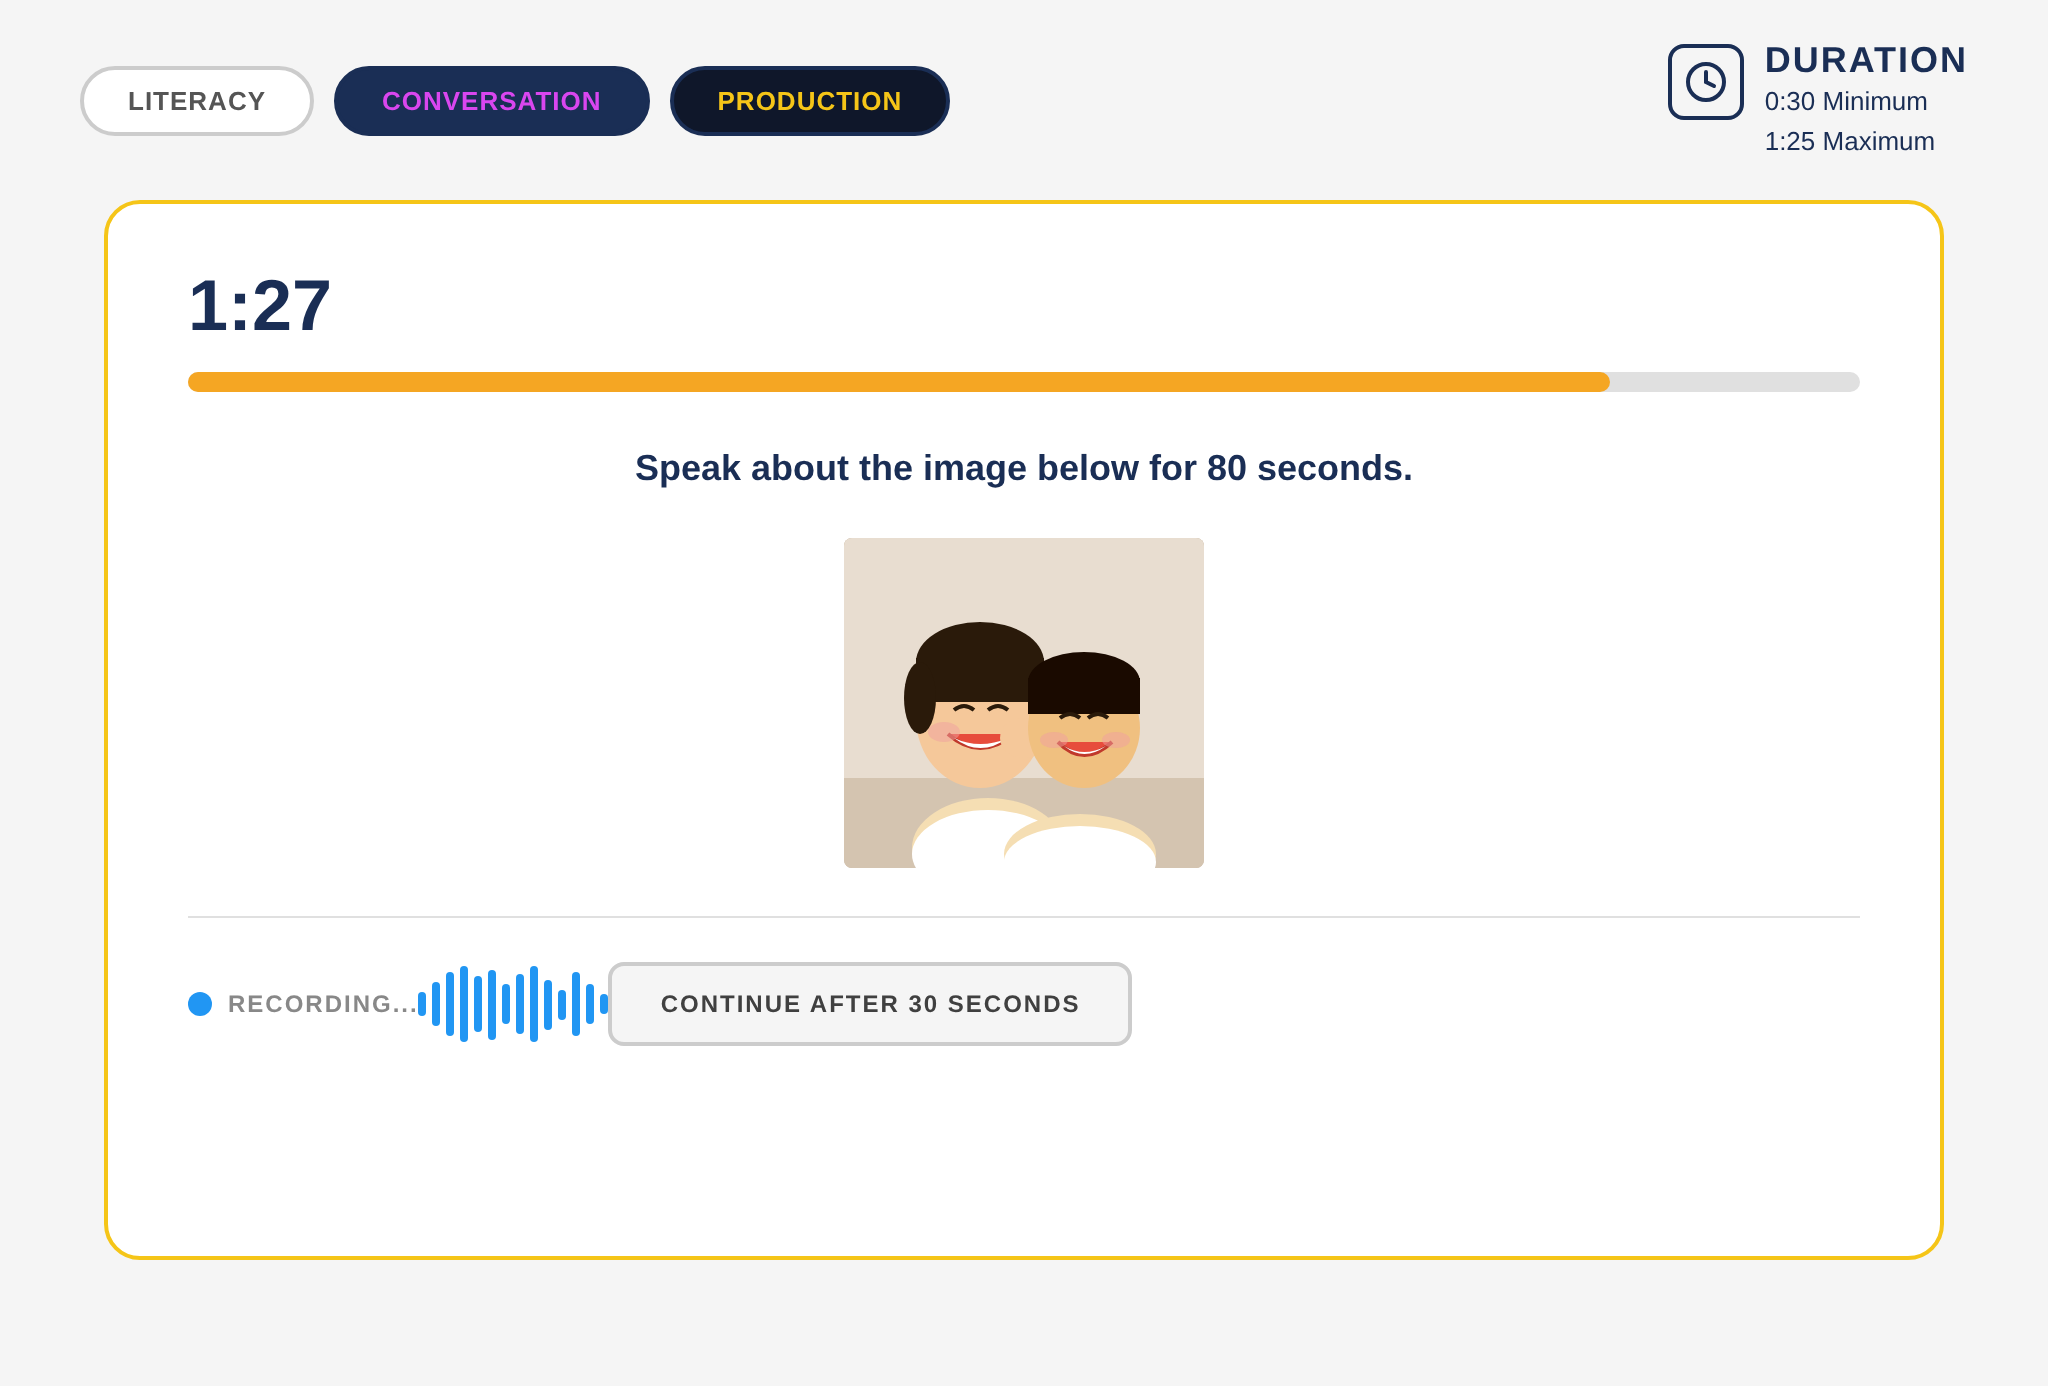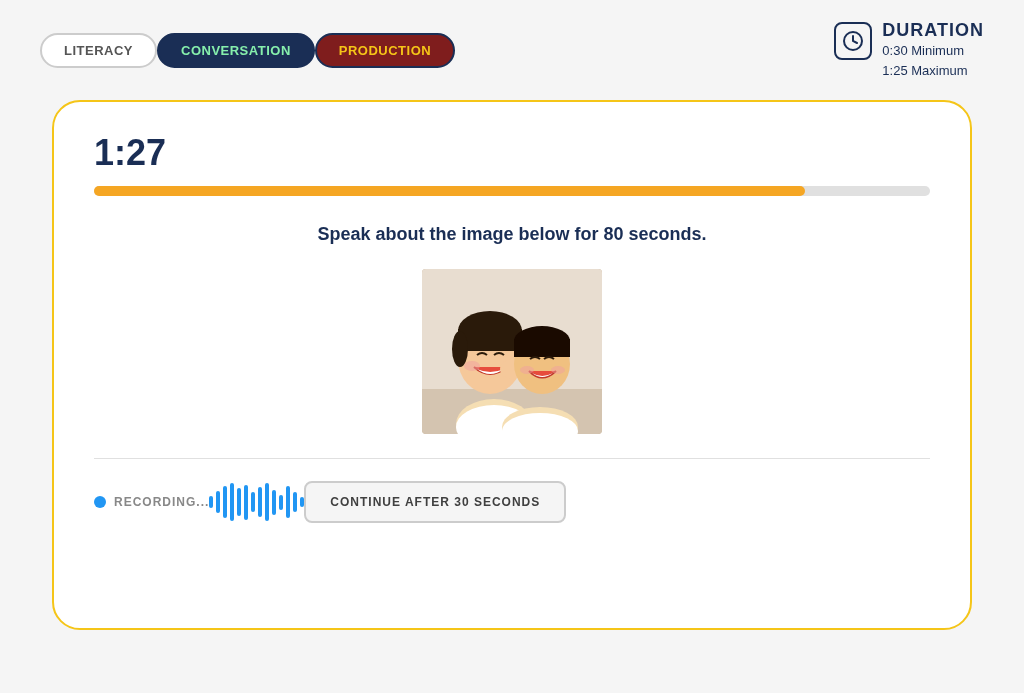--- a/index.html
+++ b/index.html
@@ -26,41 +26,42 @@
     
     .top-bar {
       width: 100%;
       display: flex;
       align-items: center;
       justify-content: space-between;
       margin-bottom: 20px;
     }
     .tab-group {
       display: flex;
+      gap: 10px;
       align-items: center;
     }
     .tab {
       padding: 8px 22px;
       border-radius: 22px;
       font-size: 13px;
       font-weight: 700;
       letter-spacing: 0.5px;
       cursor: pointer;
       border: 2px solid #ccc;
       background: #fff;
       color: #555;
       text-transform: uppercase;
     }
     .tab.active {
       background: #1a2e55;
-      color: #86efac;
+      color: #d946ef;
       border-color: #1a2e55;
     }
     .tab.active-production {
-      background: #7f1d1d;
+      background: #0f172a;
       color: #f5c518;
       border-color: #1a2e55;
     }
     .duration-box {
       display: flex;
       align-items: flex-start;
       gap: 10px;
     }
     .duration-icon {
       width: 38px;
@@ -90,21 +91,21 @@
       color: #1a2e55;
       line-height: 1.5;
     }
 
     
     .main-card {
       width: 100%;
       max-width: 920px;
       background: #fff;
       border: 2px solid #f5c518;
-      border-radius: 28px;
+      border-radius: 18px;
       padding: 30px 40px 30px 40px;
       display: flex;
       flex-direction: column;
       gap: 0;
       min-height: 530px;
     }
 
     
     .timer-display {
       font-size: 36px;

